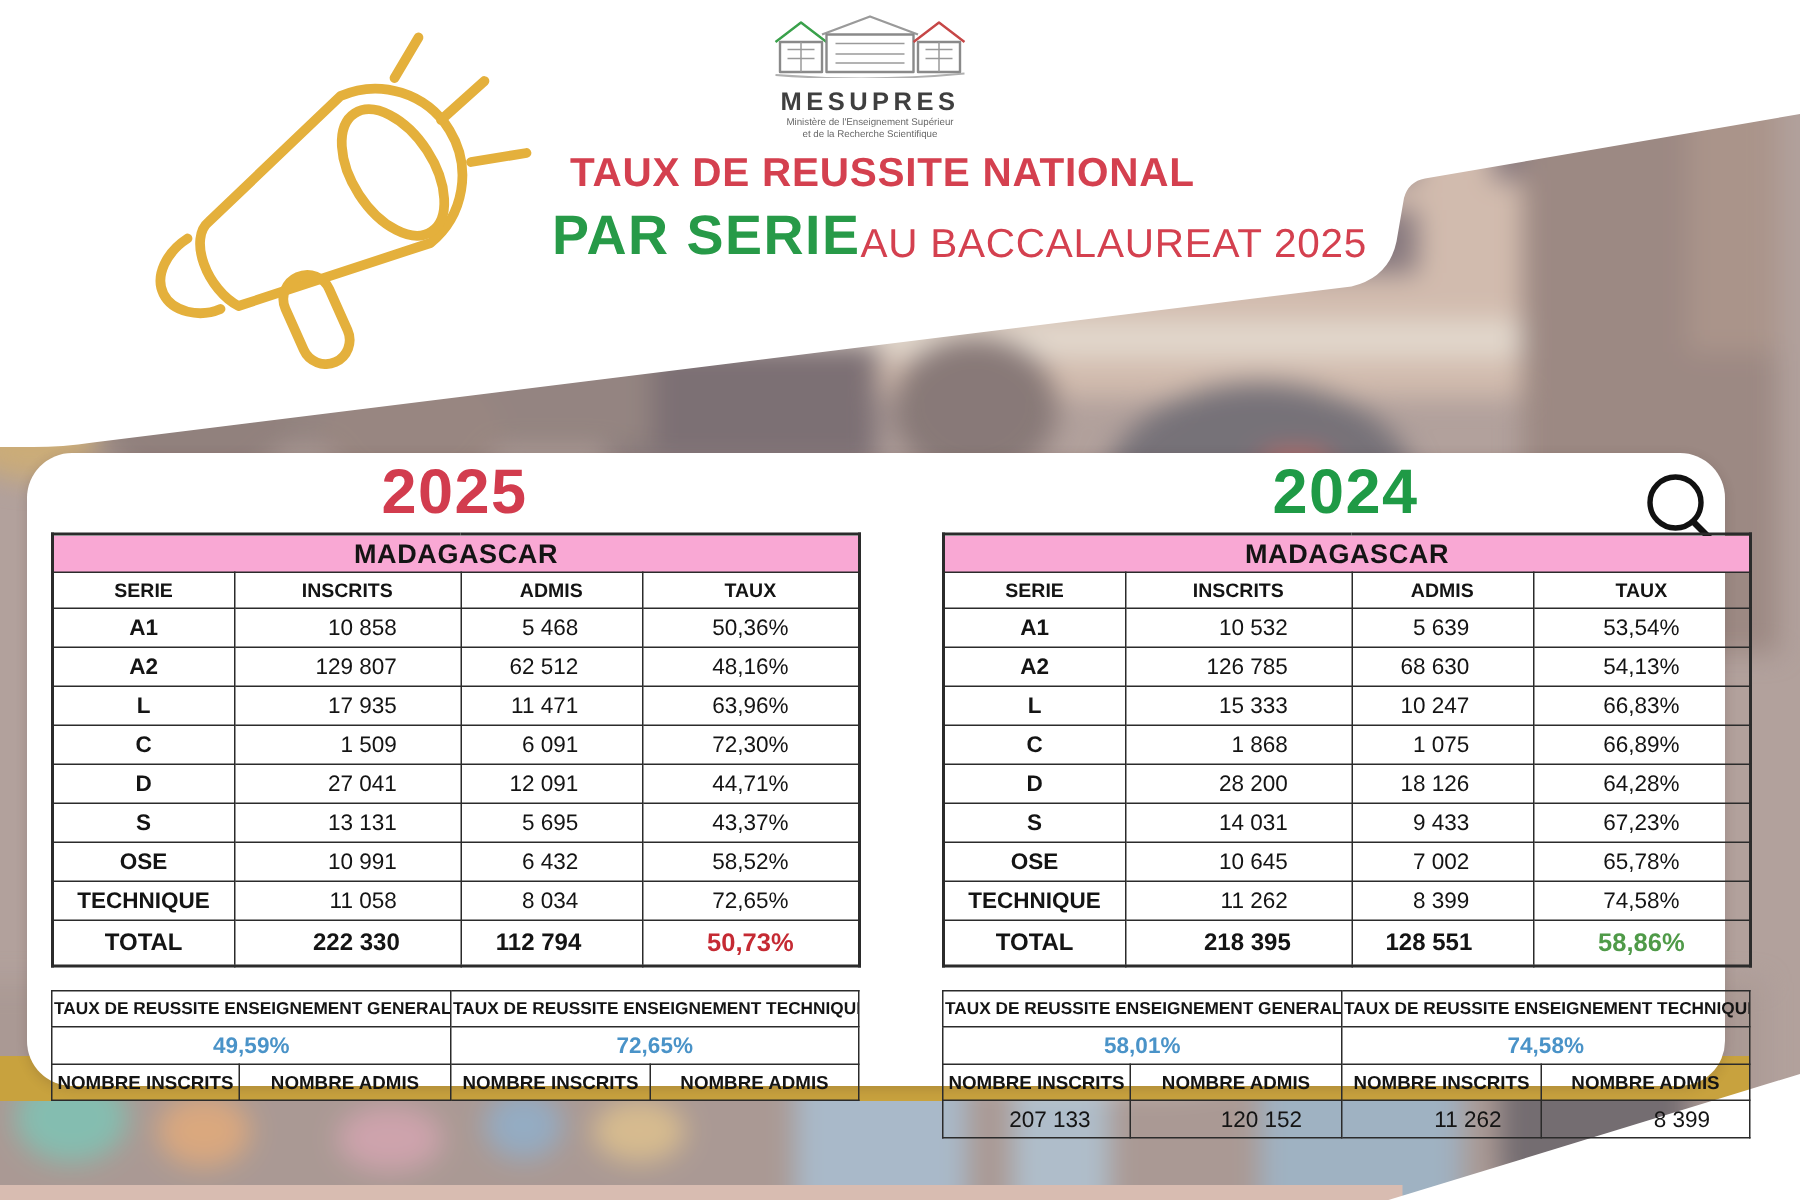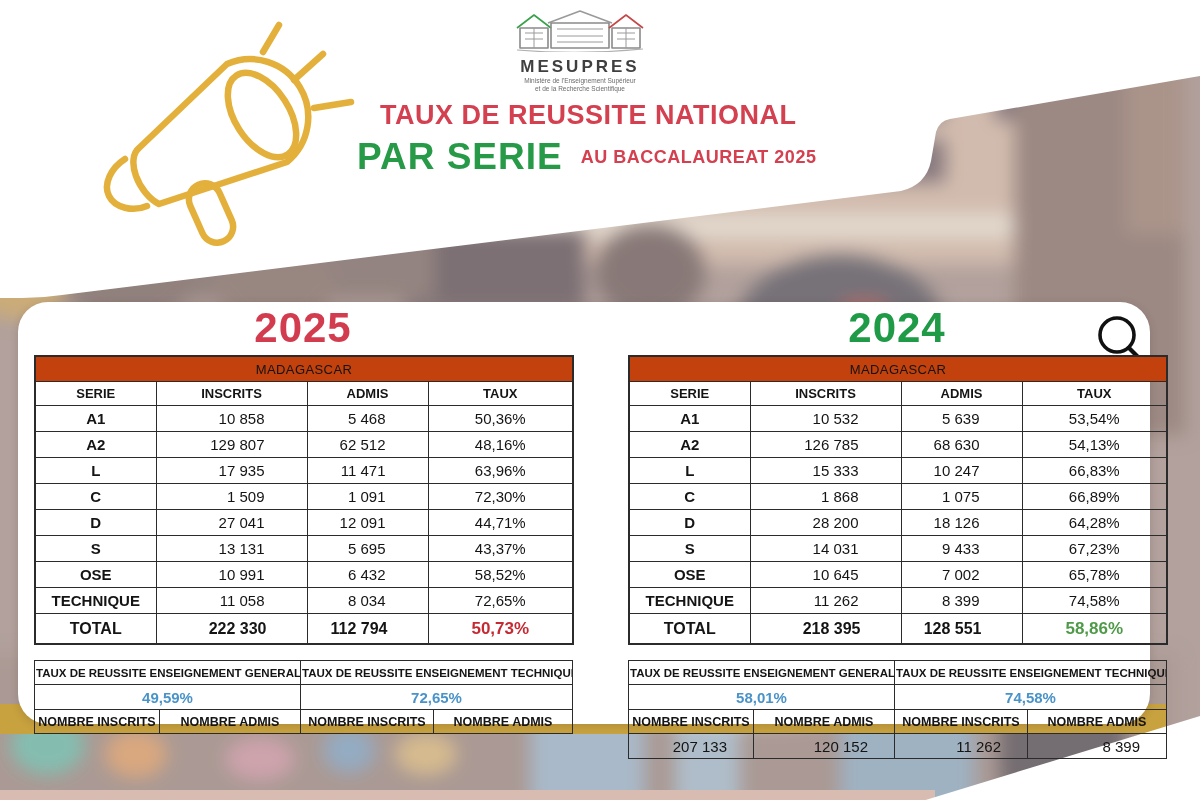--- a/index.html
+++ b/index.html
@@ -18,36 +18,36 @@
   .gold-band { position:absolute; left:0; top:704px; width:1166px; height:30px; background:#c8a23e; }
   .bottom-strip { position:absolute; left:0; top:790px; width:935px; height:10px; background:#d8bcb1; }
   .corner-wedge { position:absolute; left:920px; top:716px; width:280px; height:84px; background:#ffffff;
     clip-path:polygon(100% 0, 100% 100%, 2% 100%); }
   
   .megaphone { position:absolute; left:95px; top:18px; }
   .logo { position:absolute; left:495px; top:8px; width:170px; text-align:center; }
   .logo-name { font-size:17px; font-weight:bold; color:#3f3f3f; letter-spacing:3px; margin-top:1px; }
   .logo-sub { font-size:6.5px; color:#6a6a6a; line-height:8px; }
   .title1 { position:absolute; left:380px; top:100px; font-size:27px; font-weight:bold; letter-spacing:.5px; }
-  .title2 { position:absolute; left:357px; top:136px; display:flex; align-items:center; gap:18px; }
+  .title2 { position:absolute; left:368px; top:136px; display:flex; align-items:flex-end; }
   .title2 .big { font-size:37px; font-weight:bold; letter-spacing:1px; }
-  .title2 .small { font-size:18px; font-weight:bold; letter-spacing:.5px; }
+  .title2 .small { font-size:27px; font-weight:normal; letter-spacing:.5px; }
   
   .card { position:absolute; left:18px; top:302px; width:1132px; height:422px; background:#ffffff;
     border-radius:30px; box-shadow:0 2px 8px rgba(60,40,40,.18); }
   .magnifier { position:absolute; left:1072px; top:8px; }
   
   .panel { position:absolute; top:4px; width:538px; }
   .panel-0 { left:16px; }
   .panel-1 { left:610px; }
   .year { margin:0 0 5px 0; text-align:center; font-size:42px; font-weight:bold; letter-spacing:1px; line-height:44px; }
   table { border-collapse:collapse; width:100%; table-layout:fixed; color:#141414; }
   .main th, .main td, .sub th, .sub td { border:1px solid #2b2b2b; overflow:hidden; }
   .main { border:2px solid #2b2b2b; }
-  .region { background:#c2410c; font-size:13px; font-weight:normal; height:22px; letter-spacing:.4px; }
+  .region { background:#f9a8d4; font-size:18px; font-weight:bold; height:22px; letter-spacing:.4px; }
   .cols th { font-size:13px; font-weight:bold; height:21px; }
   .main tbody td { height:23px; font-size:15px; }
   .serie { text-align:center; font-weight:bold; font-size:13.5px; }
   .num { text-align:right; padding-right:42px; }
   .taux { text-align:center; }
   .total td { height:27px; font-weight:bold; font-size:16px; }
   .total .num { padding-right:40px; }
   .total .total-taux { font-size:17px; }
   .sub { margin-top:15px; border:1px solid #2b2b2b; }
   .sub th { font-weight:bold; white-space:nowrap; }
@@ -189,21 +189,21 @@
             </tr>
             <tr>
               <td class="serie">L</td>
               <td class="num">17 935</td>
               <td class="num">11 471</td>
               <td class="taux">63,96%</td>
             </tr>
             <tr>
               <td class="serie">C</td>
               <td class="num">1 509</td>
-              <td class="num">1 091</td>
+              <td class="num">6 091</td>
               <td class="taux">72,30%</td>
             </tr>
             <tr>
               <td class="serie">D</td>
               <td class="num">27 041</td>
               <td class="num">12 091</td>
               <td class="taux">44,71%</td>
             </tr>
             <tr>
               <td class="serie">S</td>

